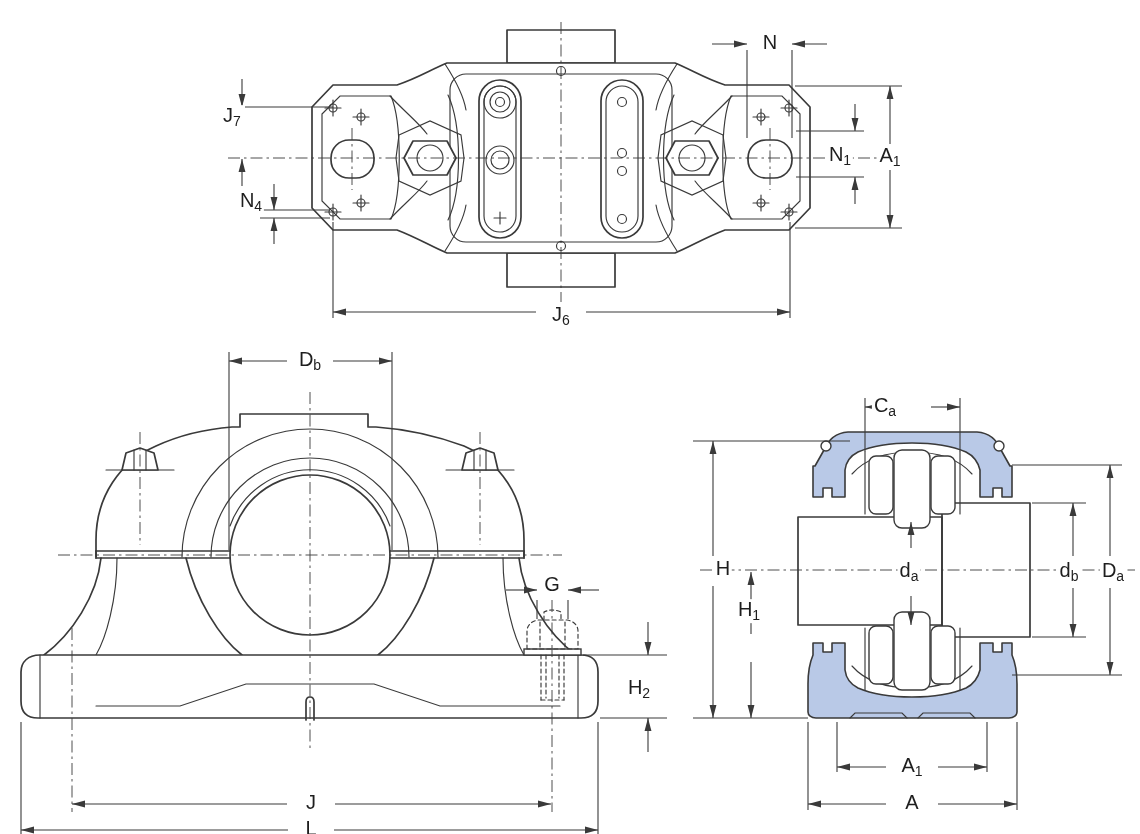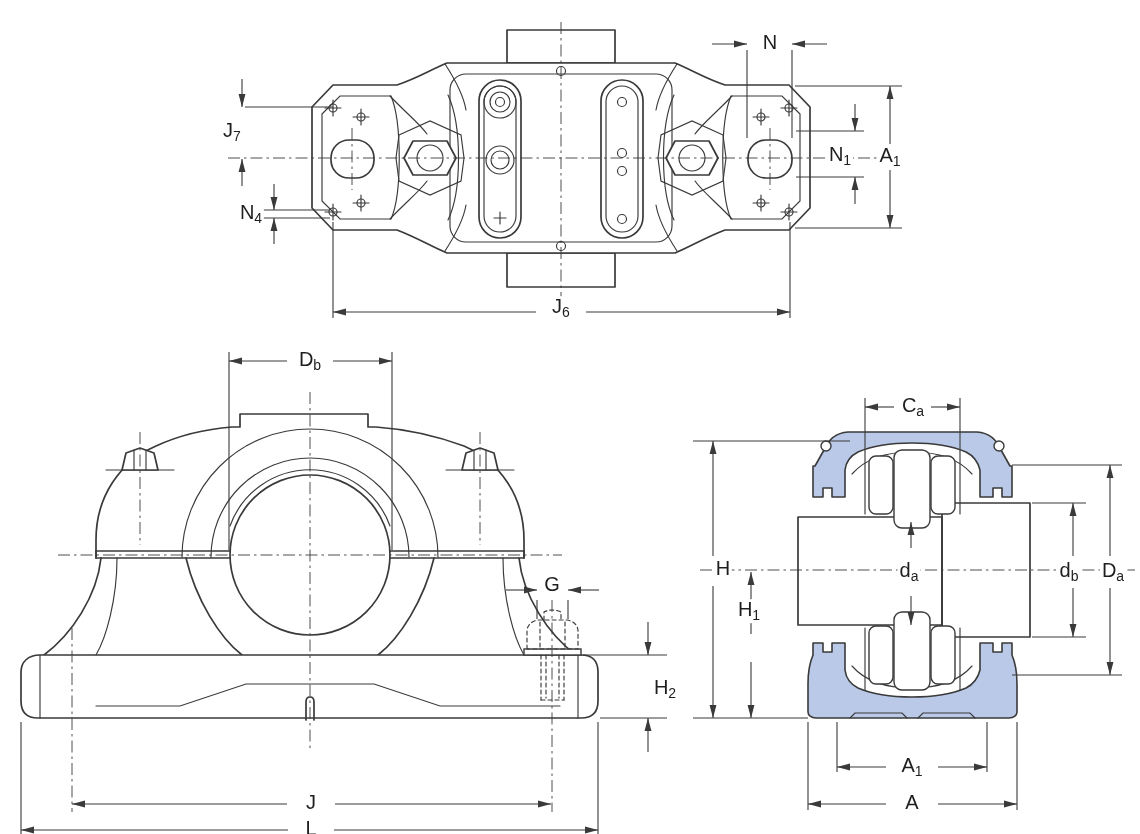--- a/index.html
+++ b/index.html
@@ -284,32 +284,32 @@
     <line class="dim" x1="987" y1="722" x2="987" y2="772"></line>
     <line class="dim" x1="837" y1="767" x2="886" y2="767" marker-start="url(#ah)"></line>
     <line class="dim" x1="938" y1="767" x2="987" y2="767" marker-end="url(#ah)"></line>
     <line class="dim" x1="808" y1="722" x2="808" y2="810"></line>
     <line class="dim" x1="1017" y1="722" x2="1017" y2="810"></line>
     <line class="dim" x1="808" y1="804" x2="886" y2="804" marker-start="url(#ah)"></line>
     <line class="dim" x1="938" y1="804" x2="1017" y2="804" marker-end="url(#ah)"></line>
   </g>
 </svg>
 
-<div class="dim-label" style="left:232px;top:132px"><span class="m">J</span><span class="s">7</span></div>
-<div class="dim-label" style="left:251px;top:214px"><span class="m">N</span><span class="s">4</span></div>
+<div class="dim-label" style="left:232px;top:117px"><span class="m">J</span><span class="s">7</span></div>
+<div class="dim-label" style="left:251px;top:202px"><span class="m">N</span><span class="s">4</span></div>
 <div class="dim-label" style="left:770px;top:44px"><span class="m">N</span><span class="s"></span></div>
 <div class="dim-label" style="left:840px;top:156px"><span class="m">N</span><span class="s">1</span></div>
 <div class="dim-label" style="left:890px;top:157px"><span class="m">A</span><span class="s">1</span></div>
-<div class="dim-label" style="left:561px;top:308px"><span class="m">J</span><span class="s">6</span></div>
+<div class="dim-label" style="left:561px;top:316px"><span class="m">J</span><span class="s">6</span></div>
 <div class="dim-label" style="left:310px;top:361px"><span class="m">D</span><span class="s">b</span></div>
 <div class="dim-label" style="left:552px;top:586px"><span class="m">G</span><span class="s"></span></div>
-<div class="dim-label" style="left:665px;top:689px"><span class="m">H</span><span class="s">2</span></div>
+<div class="dim-label" style="left:639px;top:689px"><span class="m">H</span><span class="s">2</span></div>
 <div class="dim-label" style="left:311px;top:804px"><span class="m">J</span><span class="s"></span></div>
 <div class="dim-label" style="left:311px;top:830px"><span class="m">L</span><span class="s"></span></div>
-<div class="dim-label" style="left:913px;top:407px"><span class="m">C</span><span class="s">a</span></div>
+<div class="dim-label" style="left:885px;top:407px"><span class="m">C</span><span class="s">a</span></div>
 <div class="dim-label" style="left:723px;top:570px"><span class="m">H</span><span class="s"></span></div>
 <div class="dim-label" style="left:749px;top:611px"><span class="m">H</span><span class="s">1</span></div>
 <div class="dim-label" style="left:909px;top:572px"><span class="m">d</span><span class="s">a</span></div>
 <div class="dim-label" style="left:1069px;top:572px"><span class="m">d</span><span class="s">b</span></div>
 <div class="dim-label" style="left:1113px;top:572px"><span class="m">D</span><span class="s">a</span></div>
 <div class="dim-label" style="left:912px;top:767px"><span class="m">A</span><span class="s">1</span></div>
 <div class="dim-label" style="left:912px;top:804px"><span class="m">A</span><span class="s"></span></div>
 </div>
 
 </body></html>

